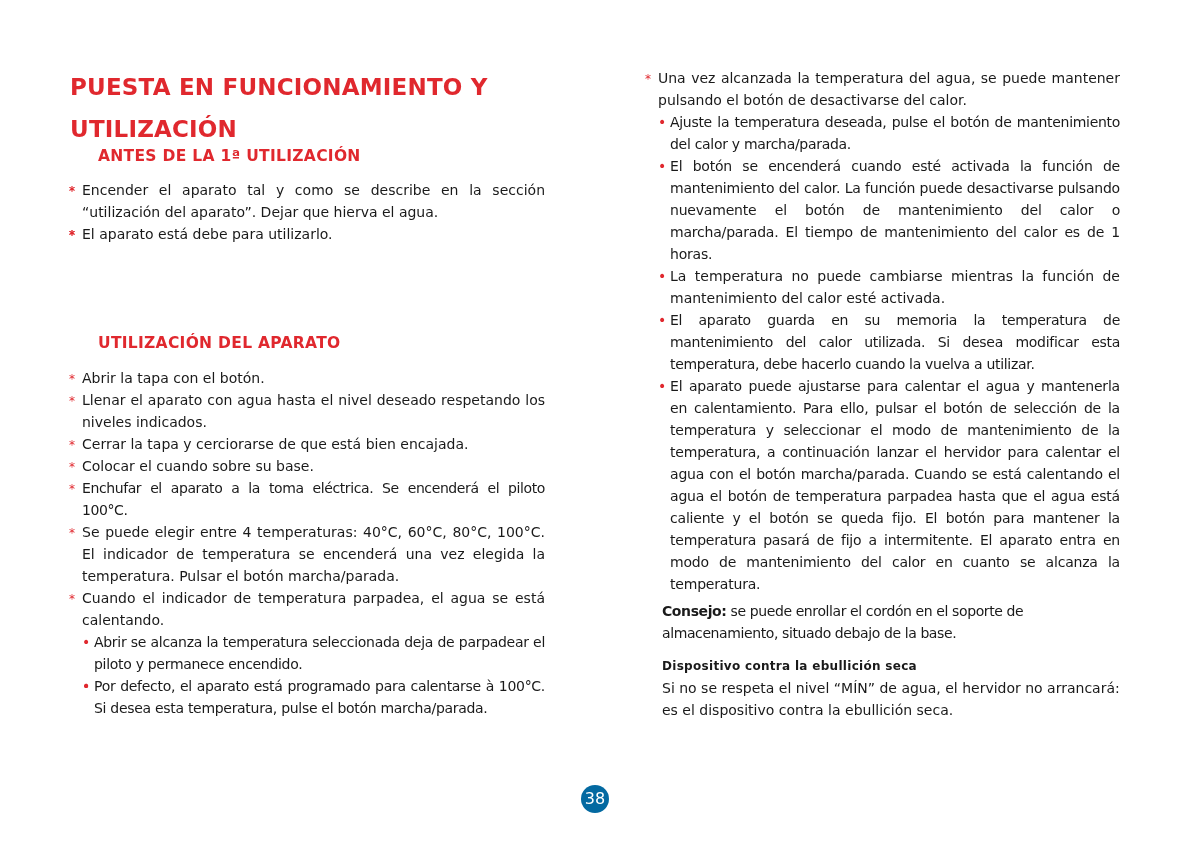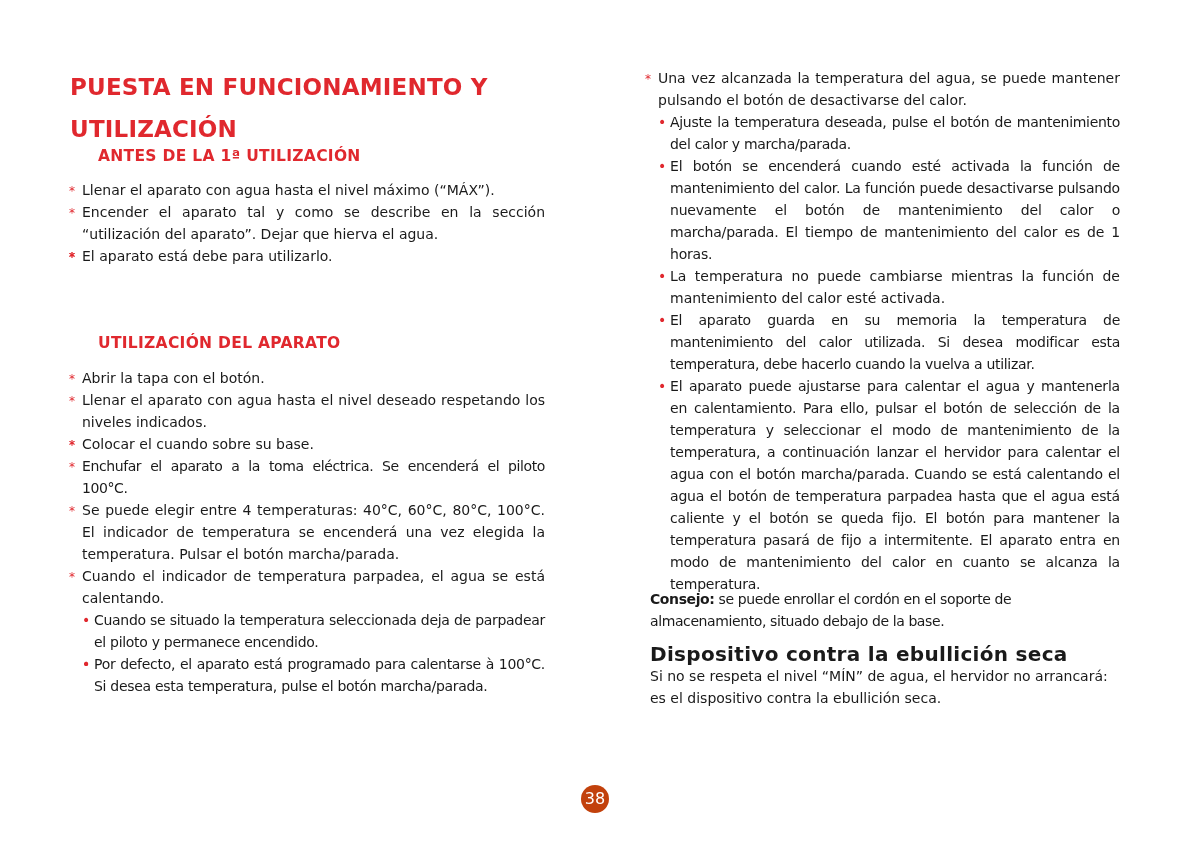--- a/index.html
+++ b/index.html
@@ -27,54 +27,54 @@
   .item .star {
     position: absolute; left: -1px; top: 1px; color: #e0282e; font-size: 12px;
   }
   .sub {
     position: relative; padding-left: 24px; font-size: 14px; line-height: 22px;
     text-align: justify; text-align-last: left; margin: 0;
   }
   .sub .dot {
     position: absolute; left: 12px; top: 0; color: #e0282e; font-size: 14px;
   }
-  .para { position: absolute; left: 0; width: 474px; font-size: 14px; line-height: 22px; margin: 4px; }
+  .para { position: absolute; left: 0; width: 474px; font-size: 14px; line-height: 22px; margin: 16px; }
   .para b { font-weight: bold; }
-  .para-title { font-weight: bold; font-size: 20px; letter-spacing: 0.3px; }
+  .para-title { font-weight: bold; font-size: 12px; letter-spacing: 0.3px; }
   .page-num {
     position: absolute; left: 581px; top: 785px; width: 28px; height: 28px;
-    border-radius: 50%; background: #c2410c; color: #fff; font-size: 16px;
+    border-radius: 50%; background: #0369a1; color: #fff; font-size: 16px;
     line-height: 28px; text-align: center;
   }
 </style>
 </head>
 <body>
 
 <div class="col col-left">
   <div class="h1">PUESTA EN FUNCIONAMIENTO Y UTILIZACIÓN</div>
 
   <div class="h2" style="top:146px">ANTES DE LA 1ª UTILIZACIÓN</div>
   <ul class="list" style="top:179px">
-    <li class="item"><span class="star">*</span><span>Llenar el aparato con agua hasta el nivel máximo (“MÁX”).</span></li>
+    <li class="item"><span class="star">*</span></li>
     <li class="item"><span class="star">*</span><span>Encender el aparato tal y como se describe en la sección “utilización del aparato”. Dejar que hierva el agua.</span></li>
     <li class="item"><span class="star">*</span></li>
     <li class="item"><span class="star">*</span></li>
     <li class="item"><span class="star">*</span><span>El aparato está debe para utilizarlo.</span></li>
   </ul>
 
   <div class="h2" style="top:333px">UTILIZACIÓN DEL APARATO</div>
   <ul class="list" style="top:367px">
     <li class="item"><span class="star">*</span><span>Abrir la tapa con el botón.</span></li>
     <li class="item"><span class="star">*</span><span>Llenar el aparato con agua hasta el nivel deseado respetando los niveles indicados.</span></li>
-    <li class="item"><span class="star">*</span></li>
+    <li class="item"><span class="star">*</span><span>Cerrar la tapa y cerciorarse de que está bien encajada.</span></li>
     <li class="item"><span class="star">*</span><span>Colocar el cuando sobre su base.</span></li>
     <li class="item" style="letter-spacing:-0.4px"><span class="star">*</span><span>Enchufar el aparato a la toma eléctrica. Se encenderá el piloto 100°C.</span></li>
     <li class="item"><span class="star">*</span><span>Se puede elegir entre 4 temperaturas: 40°C, 60°C, 80°C, 100°C. El indicador de temperatura se encenderá una vez elegida la temperatura. Pulsar el botón marcha/parada.</span></li>
     <li class="item"><span class="star">*</span><span>Cuando el indicador de temperatura parpadea, el agua se está calentando.</span></li>
-    <li class="sub" style="letter-spacing:-0.3px"><span class="dot">•</span><span>Cuando se situado la temperatura seleccionada deja de parpadear el piloto y permanece encendido.</span></li>
+    <li class="sub" style="letter-spacing:-0.3px"><span class="dot">•</span><span>Abrir se alcanza la temperatura seleccionada deja de parpadear el piloto y permanece encendido.</span></li>
     <li class="sub" style="letter-spacing:-0.4px"><span class="dot">•</span></li>
     <li class="sub" style="letter-spacing:-0.3px"><span class="dot">•</span><span>Por defecto, el aparato está programado para calentarse à 100°C. Si desea esta temperatura, pulse el botón marcha/parada.</span></li>
   </ul>
 </div>
 
 <div class="col col-right">
   <ul class="list" style="top:67px; width:474px">
     <li class="item"><span class="star">*</span><span>Una vez alcanzada la temperatura del agua, se puede mantener pulsando el botón de desactivarse del calor.</span></li>
     <li class="sub" style="letter-spacing:-0.3px"><span class="dot">•</span><span>Ajuste la temperatura deseada, pulse el botón de mantenimiento del calor y marcha/parada.</span></li>
     <li class="sub" style="letter-spacing:-0.2px"><span class="dot">•</span><span>El botón se encenderá cuando esté activada la función de mantenimiento del calor. La función puede desactivarse pulsando nuevamente el botón de mantenimiento del calor o marcha/parada. El tiempo de mantenimiento del calor es de 1 horas.</span></li>

